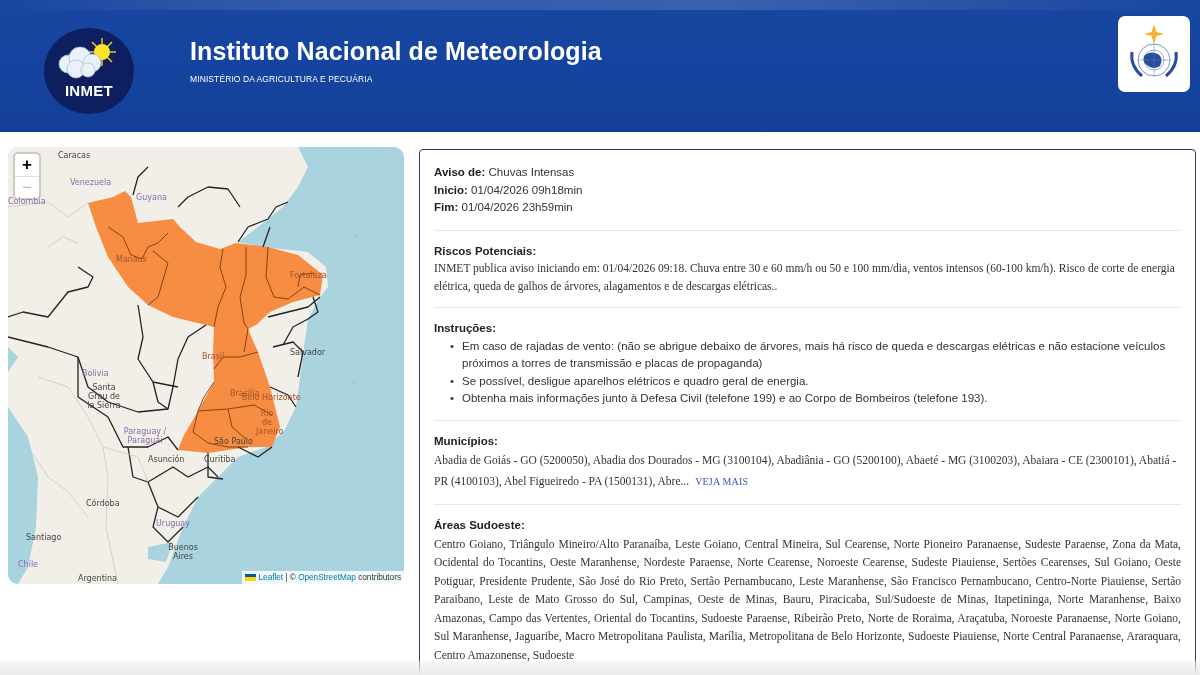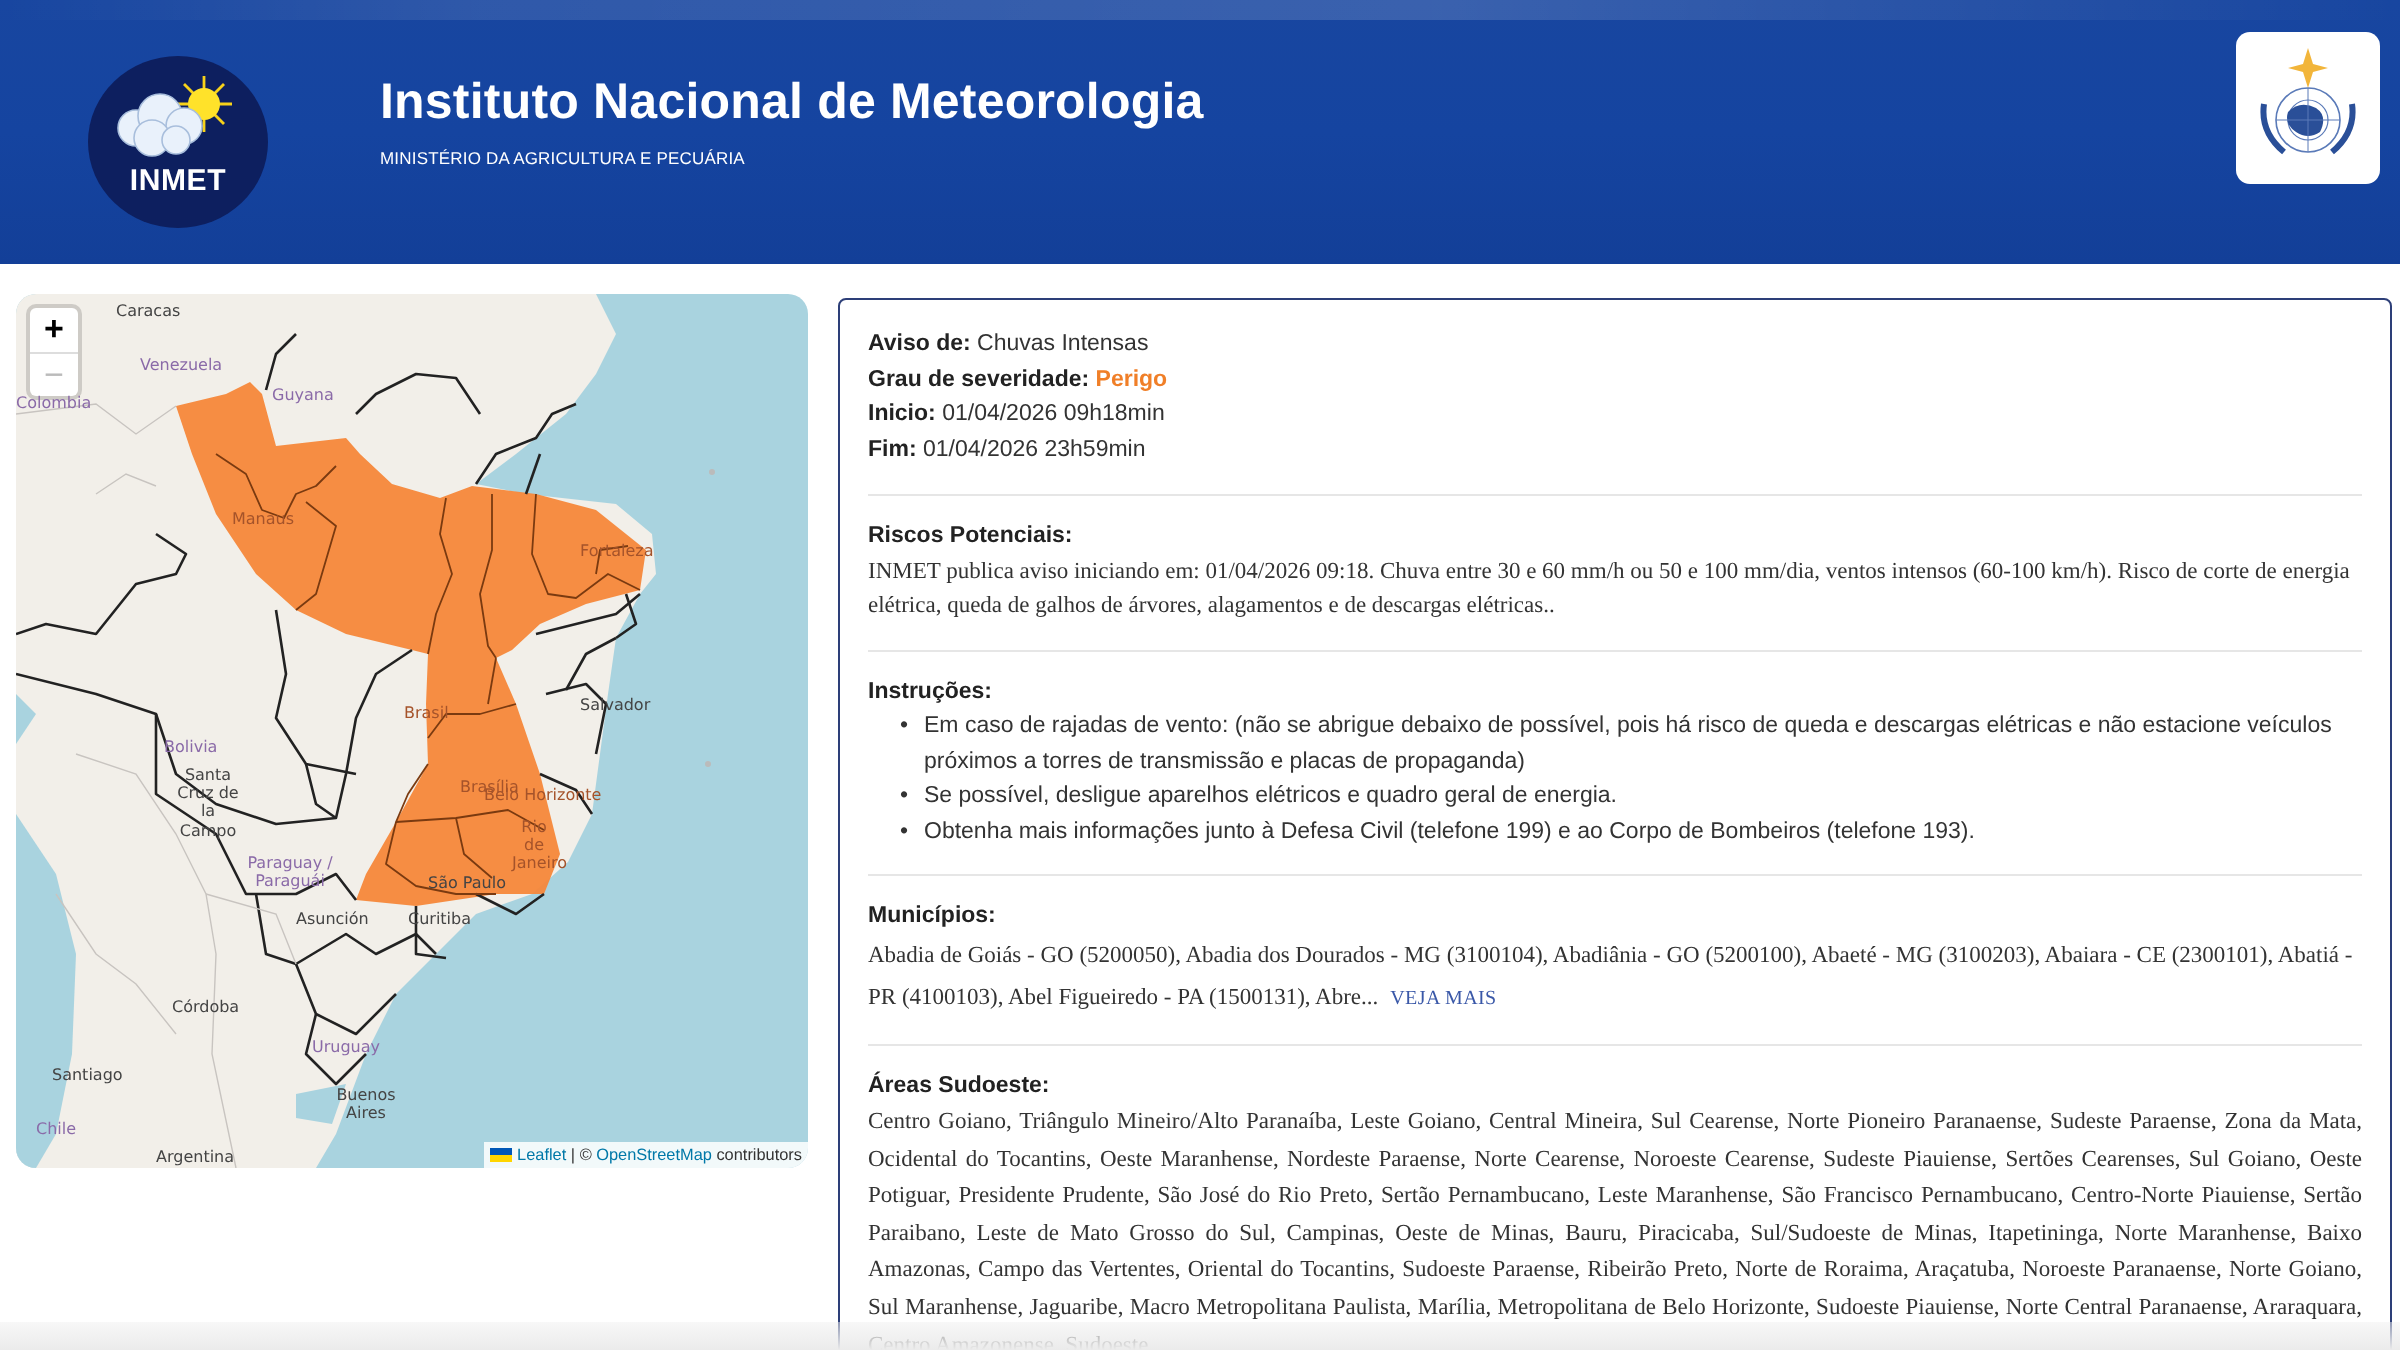--- a/index.html
+++ b/index.html
@@ -195,21 +195,21 @@
   <div class="map-label" style="left:50px; top:4px;">Caracas</div>
   <div class="map-label country" style="left:62px; top:31px;">Venezuela</div>
   <div class="map-label country" style="left:0px; top:50px;">Colombia</div>
   <div class="map-label country" style="left:128px; top:46px;">Guyana</div>
   <div class="map-label city-orange" style="left:108px; top:108px;">Manaus</div>
   <div class="map-label city-orange" style="left:282px; top:124px;">Fortaleza</div>
   <div class="map-label city-orange" style="left:194px; top:205px;">Brasil</div>
   <div class="map-label city-orange" style="left:222px; top:226px;margin-top:16px;">Brasília</div>
   <div class="map-label" style="left:282px; top:201px;">Salvador</div>
   <div class="map-label country" style="left:74px; top:222px;">Bolivia</div>
-  <div class="map-label" style="left:78px; top:236px; width:36px;">Santa Cruz de la Campo</div>
+  <div class="map-label" style="left:78px; top:236px; width:36px;">Santa Grau de la Sierra</div>
   <div class="map-label city-orange" style="left:234px; top:246px;">Belo Horizonte</div>
   <div class="map-label city-orange" style="left:248px; top:262px; width:22px;">Rio de Janeiro</div>
   <div class="map-label country" style="left:112px; top:280px; width:50px;">Paraguay / Paraguái</div>
   <div class="map-label" style="left:140px; top:308px;">Asunción</div>
   <div class="map-label" style="left:206px; top:290px;">São Paulo</div>
   <div class="map-label" style="left:196px; top:308px;">Curitiba</div>
   <div class="map-label" style="left:78px; top:352px;">Córdoba</div>
   <div class="map-label country" style="left:148px; top:372px;">Uruguay</div>
   <div class="map-label" style="left:18px; top:386px;">Santiago</div>
   <div class="map-label" style="left:128px; top:396px; width:34px;margin-left:30px;">Buenos Aires</div>
@@ -221,42 +221,38 @@
   </div>
 </div>
 
 <div class="card">
   <div class="section" style="padding-bottom:13px; ">
     <div>
       <span class="lbl">Aviso de:</span>
       <span>Chuvas Intensas</span>
     </div>
     <div>
-      <span class="lbl">Grau de severidade:</span>
-      <span class="perigo">Perigo</span>
-    </div>
-    <div>
       <span class="lbl">Inicio:</span>
       <span>01/04/2026 09h18min</span>
     </div>
     <div>
       <span class="lbl">Fim:</span>
       <span>01/04/2026 23h59min</span>
     </div>
   </div>
 
   <div class="section">
     <div class="sec-title">Riscos Potenciais:</div>
     <div class="para">INMET publica aviso iniciando em: 01/04/2026 09:18. Chuva entre 30 e 60 mm/h ou 50 e 100 mm/dia, ventos intensos (60-100 km/h). Risco de corte de energia elétrica, queda de galhos de árvores, alagamentos e de descargas elétricas..</div>
   </div>
 
   <div class="section">
     <div class="sec-title">Instruções:</div>
     <ul class="instr">
-      <li>Em caso de rajadas de vento: (não se abrigue debaixo de possível, pois há risco de queda e descargas elétricas e não estacione veículos próximos a torres de transmissão e placas de propaganda)</li>
+      <li>Em caso de rajadas de vento: (não se abrigue debaixo de árvores, mais há risco de queda e descargas elétricas e não estacione veículos próximos a torres de transmissão e placas de propaganda)</li>
       <li>Se possível, desligue aparelhos elétricos e quadro geral de energia.</li>
       <li>Obtenha mais informações junto à Defesa Civil (telefone 199) e ao Corpo de Bombeiros (telefone 193).</li>
     </ul>
   </div>
 
   <div class="section">
     <div class="sec-title">Municípios:</div>
     <div class="para muni">
       <span>Abadia de Goiás - GO (5200050), Abadia dos Dourados - MG (3100104), Abadiânia - GO (5200100), Abaeté - MG (3100203), Abaiara - CE (2300101), Abatiá - PR (4100103), Abel Figueiredo - PA (1500131), Abre...</span><span class="veja">VEJA MAIS</span>
     </div>

